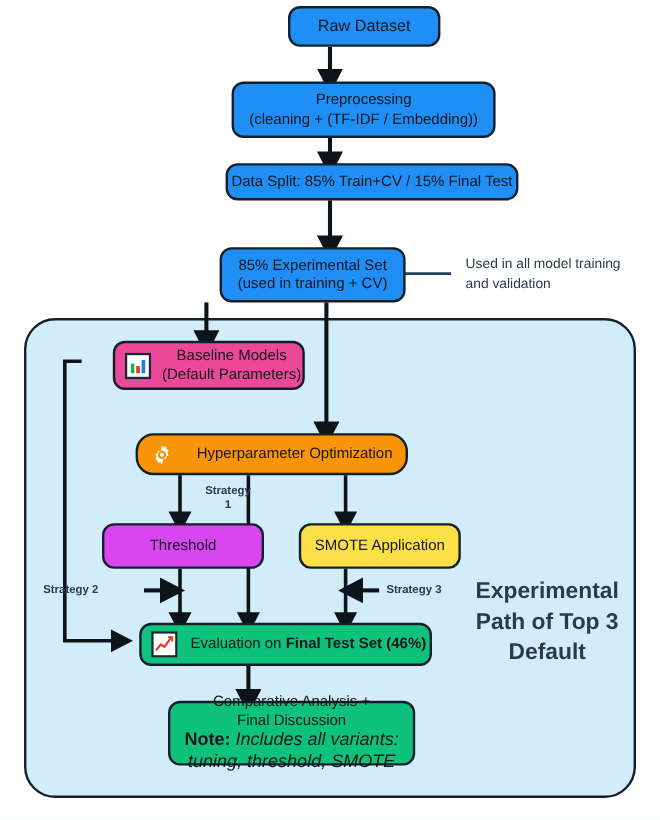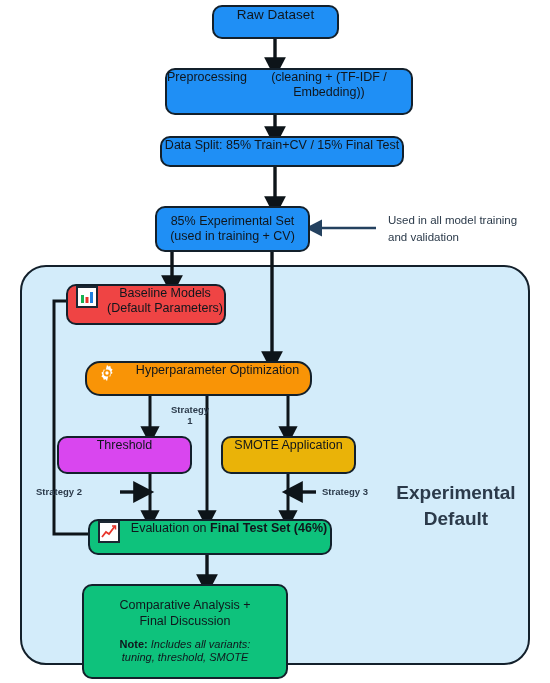--- a/index.html
+++ b/index.html
@@ -19,32 +19,34 @@
     left: 0; top: 0;
     width: 550px;
     height: 683px;
   }
   .node {
     position: absolute;
     box-sizing: border-box;
     border: 2px solid #13202b;
     border-radius: 10px;
     display: flex;
+    align-items: center;
     justify-content: center;
     text-align: center;
     color: #10161c;
     line-height: 1.22;
     z-index: 5;
+    margin-left: 28px;
   }
   .node .lbl { display: block; }
   .blue   { background: #1f8ff5; }
-  .cream  { background: #ef4444; }
+  .cream  { background: #ec4899; }
   .orange { background: #f99406; }
   .yellow { background: #d946ef; }
-  .gold   { background: #eab308; }
+  .gold   { background: #fde047; }
   .green  { background: #0ec27c; }
 
   .region {
     position: absolute;
     box-sizing: border-box;
     background: #d3ecfa;
     border: 2px solid #13202b;
     border-radius: 26px;
     z-index: 1;
   }
@@ -81,21 +83,21 @@
     z-index: 3;
     pointer-events: none;
   }
   .icon {
     flex: 0 0 auto;
     margin-right: 8px;
     display: inline-flex;
   }
   .txt-14 { font-size: 13.5px; }
   .txt-13 { font-size: 12.5px; }
-  .note-line { font-size: 11px; font-style: italic; }
+  .note-line { font-size: 15px; font-style: italic; }
   .note-b { font-weight: bold; font-style: normal; }
 </style>
 </head>
 <body>
 
 <div id="canvas">
 
   <div class="region" style="left:20px; top:265px; width:510px; height:400px;"></div>
 
   <svg class="wires" viewBox="0 0 550 683">
@@ -136,21 +138,21 @@
 
     <line x1="316" y1="492" x2="294" y2="492" stroke="#0d1419" stroke-width="3.4" marker-end="url(#ah)"></line>
 
     <line x1="207" y1="555" x2="207" y2="583" stroke="#0d1419" stroke-width="3.4" marker-end="url(#ah)"></line>
   </svg>
 
   <div class="node blue txt-14" style="left:212px; top:5px; width:127px; height:34px;">
     <span class="lbl">Raw Dataset</span>
   </div>
 
-  <div class="node blue txt-13" style="left:165px; top:68px; width:248px; height:47px; ">
+  <div class="node blue txt-13" style="left:165px; top:68px; width:220px; height:47px; flex-direction:column;">
     <span class="lbl">Preprocessing</span>
     <span class="lbl">(cleaning + (TF-IDF / Embedding))</span>
   </div>
 
   <div class="node blue txt-13" style="left:160px; top:136px; width:244px; height:31px;">
     <span class="lbl">Data Split: 85% Train+CV / 15% Final Test</span>
   </div>
 
   <div class="node blue txt-13" style="left:155px; top:206px; width:155px; height:46px; flex-direction:column;">
     <span class="lbl">85% Experimental Set</span>
@@ -211,26 +213,27 @@
         <rect x="1" y="1" width="20" height="20" fill="#ffffff" stroke="#1b2733" stroke-width="2"></rect>
         <polyline points="4,16 8,11 11,13 17,5" fill="none" stroke="#e8342a" stroke-width="1.8"></polyline>
         <polyline points="14,5 17.5,5 17.5,8.5" fill="none" stroke="#e8342a" stroke-width="1.5"></polyline>
       </svg>
     </span>
     <span style="flex:1 1 auto; text-align:center;">
       <span>Evaluation on </span><span style="font-weight:bold;">Final Test Set (46%)</span>
     </span>
   </div>
 
-  <div class="node green txt-13" style="left:82px; top:584px; width:206px; height:95px; flex-direction:column; padding:6px 8px;">
+  <div class="node green txt-13" style="left:112px; top:584px; width:206px; height:54px; flex-direction:column; padding:6px 8px;">
     <span class="lbl">Comparative Analysis +</span>
     <span class="lbl">Final Discussion</span>
     <span style="height:9px;"></span>
     <span class="note-line"><span class="note-b">Note:</span><span> Includes all variants:</span></span>
     <span class="note-line">tuning, threshold, SMOTE</span>
   </div>
 
   <div class="region-label" style="left:386px; top:480px; width:140px;">
     <div>Experimental</div>
+    <div>Path of Top 3</div>
     <div>Default</div>
   </div>
 
 </div>
 
 </body></html>

